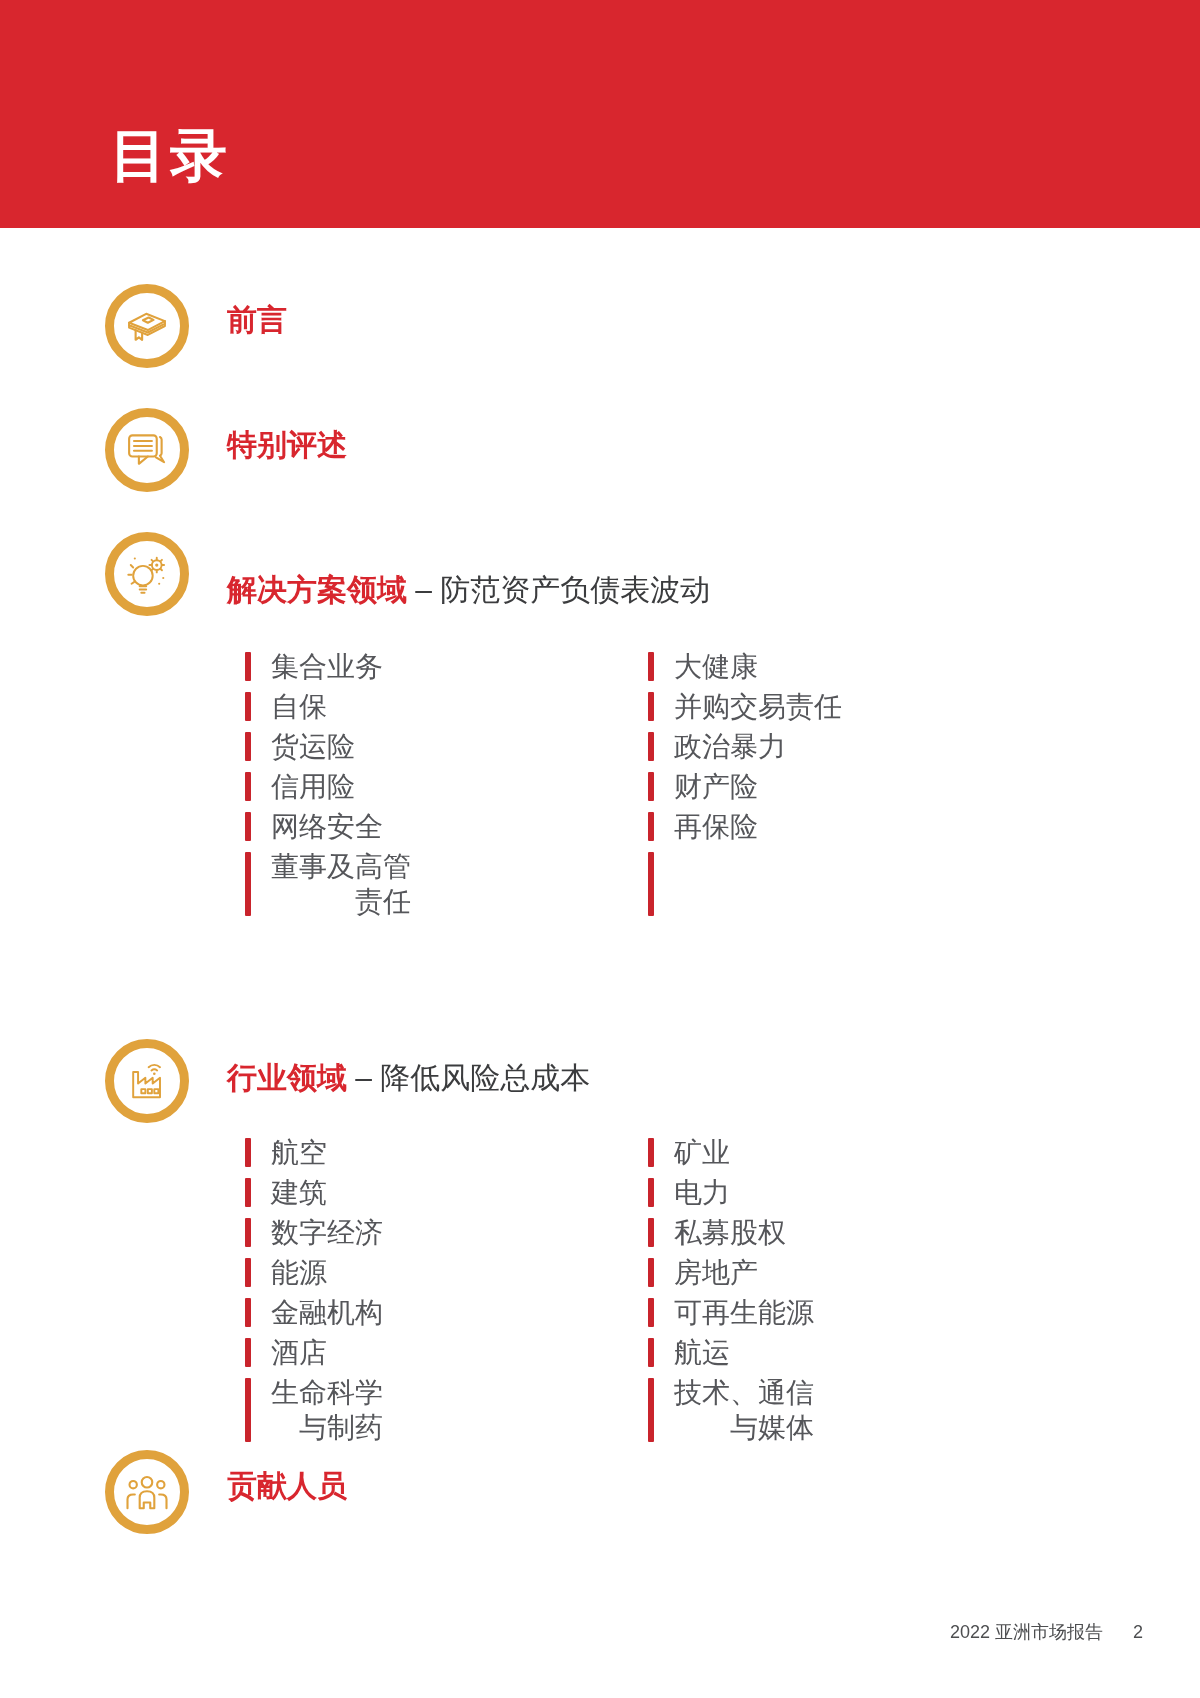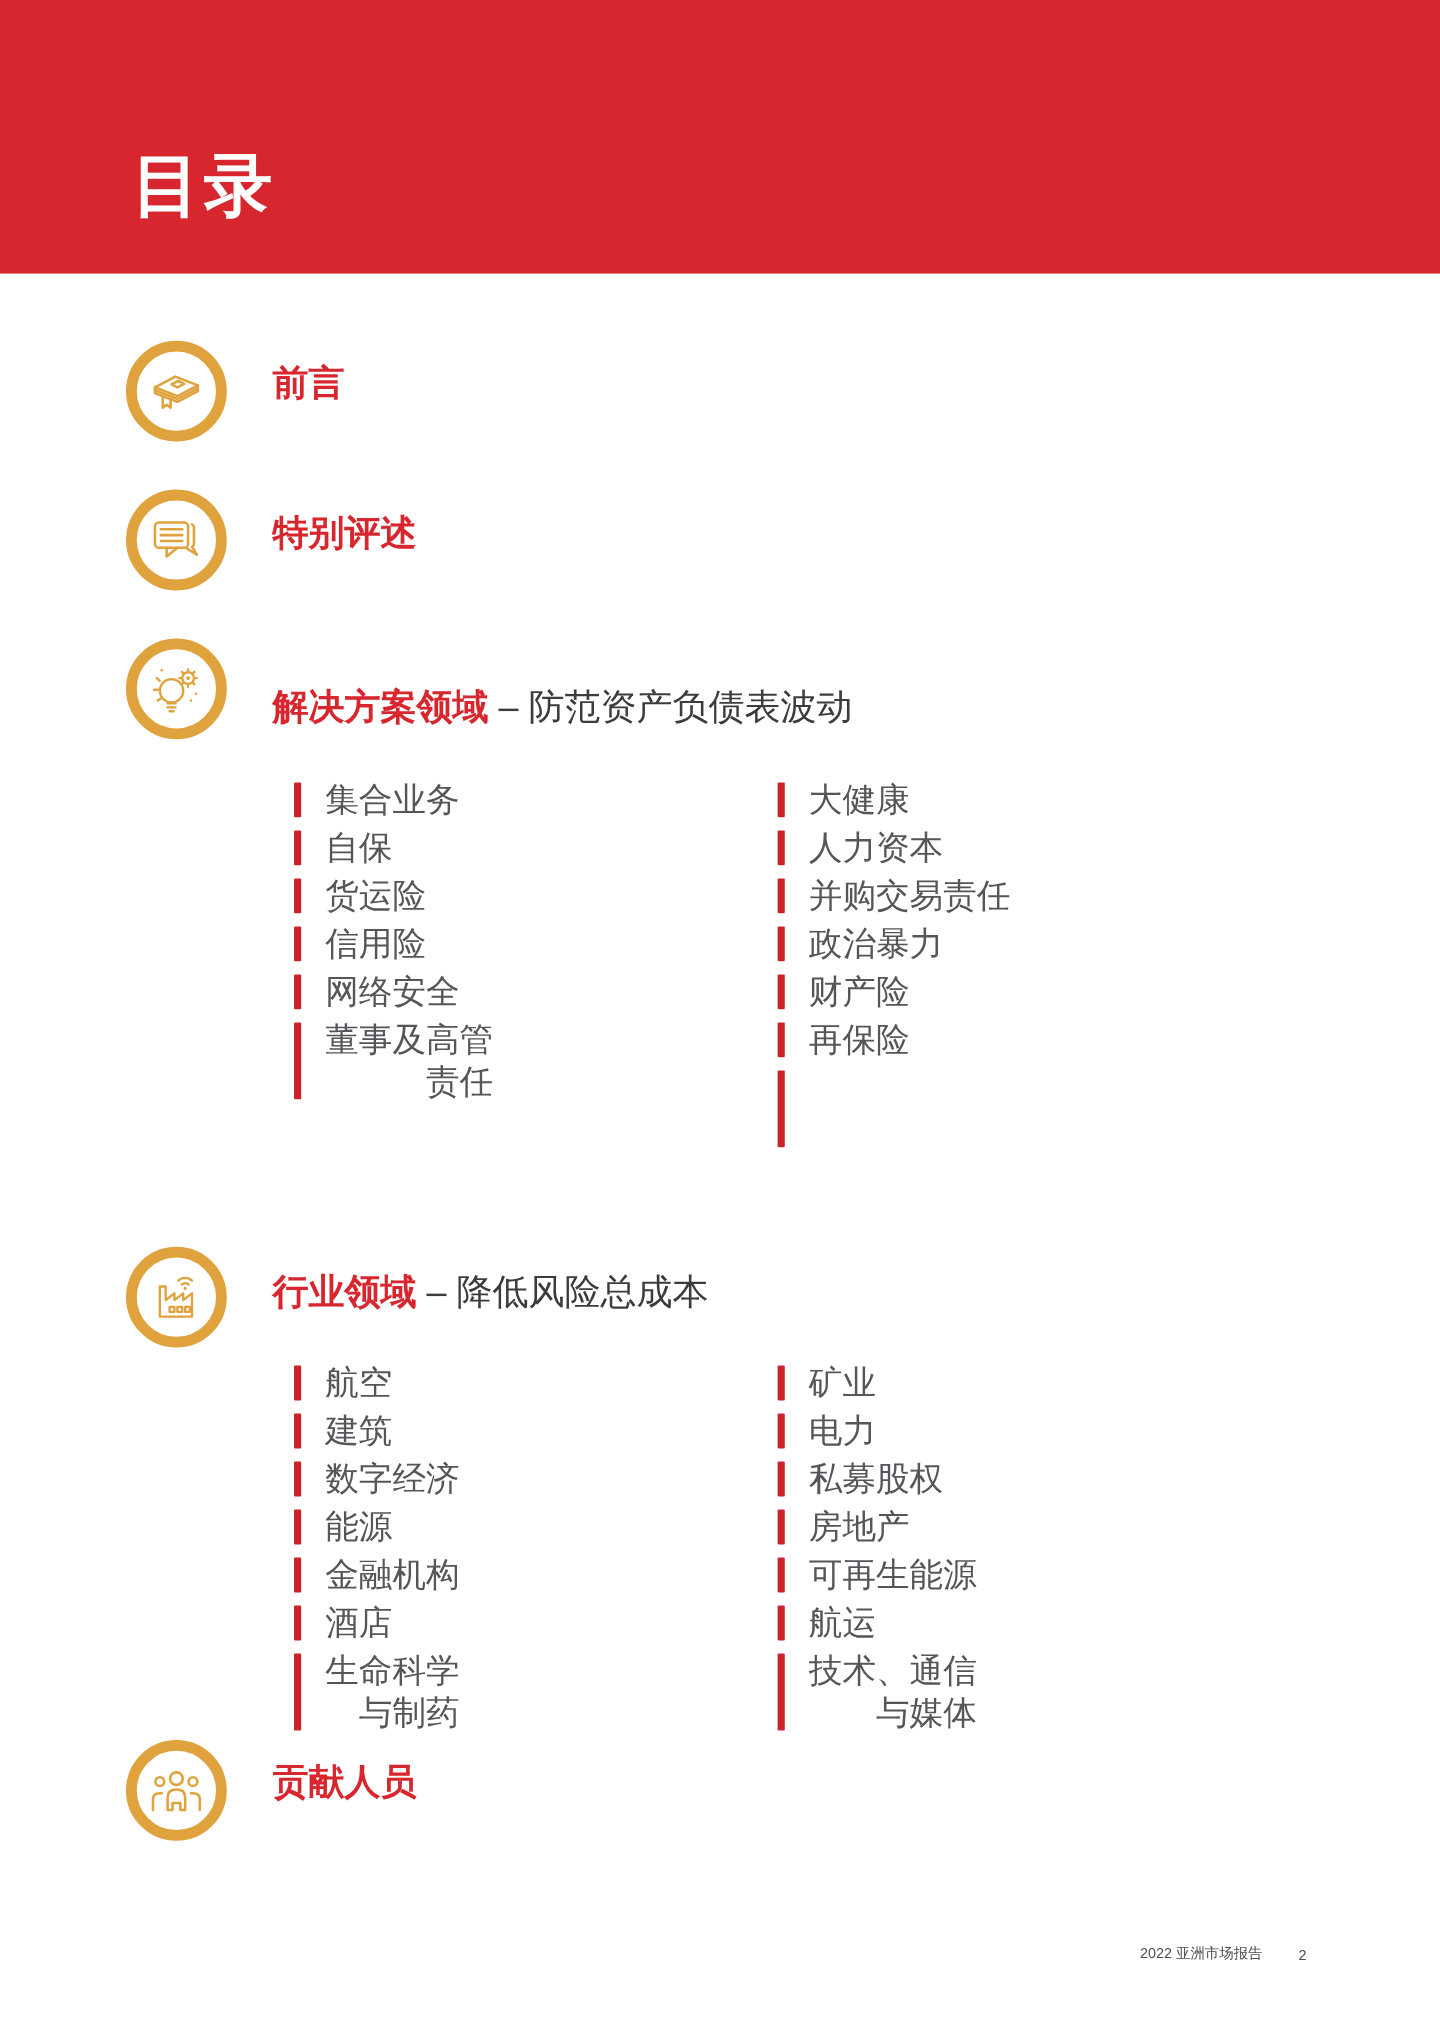--- a/index.html
+++ b/index.html
@@ -45,21 +45,21 @@
   .bar{
     flex:none;width:6px;height:29px;background:var(--bar);
     margin-right:20px;border-radius:1px;
   }
   .toc-item.two-line .bar{height:64px;}
   .toc-text{
     font-size:28px;color:var(--gray);line-height:35px;white-space:pre-line;
   }
   .footer{
     position:absolute;left:950px;top:1620px;
-    font-size:12px;color:var(--footer);display:flex;align-items:center;
+    font-size:18px;color:var(--footer);display:flex;align-items:center;
   }
   .footer .page-num{margin-left:30px;}
 </style>
 </head>
 <body>
 
 <div class="band">
   <h1>目录</h1>
 </div>
 
@@ -133,24 +133,20 @@
 责任</span>
     </div>
   </div>
 <div class="toc-list" style="left:648px;top:617px">
     <div class="toc-item">
       <span class="bar"></span>
       <span class="toc-text">大健康</span>
     </div>
     <div class="toc-item">
       <span class="bar"></span>
-      <span class="toc-text">人力资本</span>
-    </div>
-    <div class="toc-item">
-      <span class="bar"></span>
       <span class="toc-text">并购交易责任</span>
     </div>
     <div class="toc-item">
       <span class="bar"></span>
       <span class="toc-text">政治暴力</span>
     </div>
     <div class="toc-item">
       <span class="bar"></span>
       <span class="toc-text">财产险</span>
     </div>

